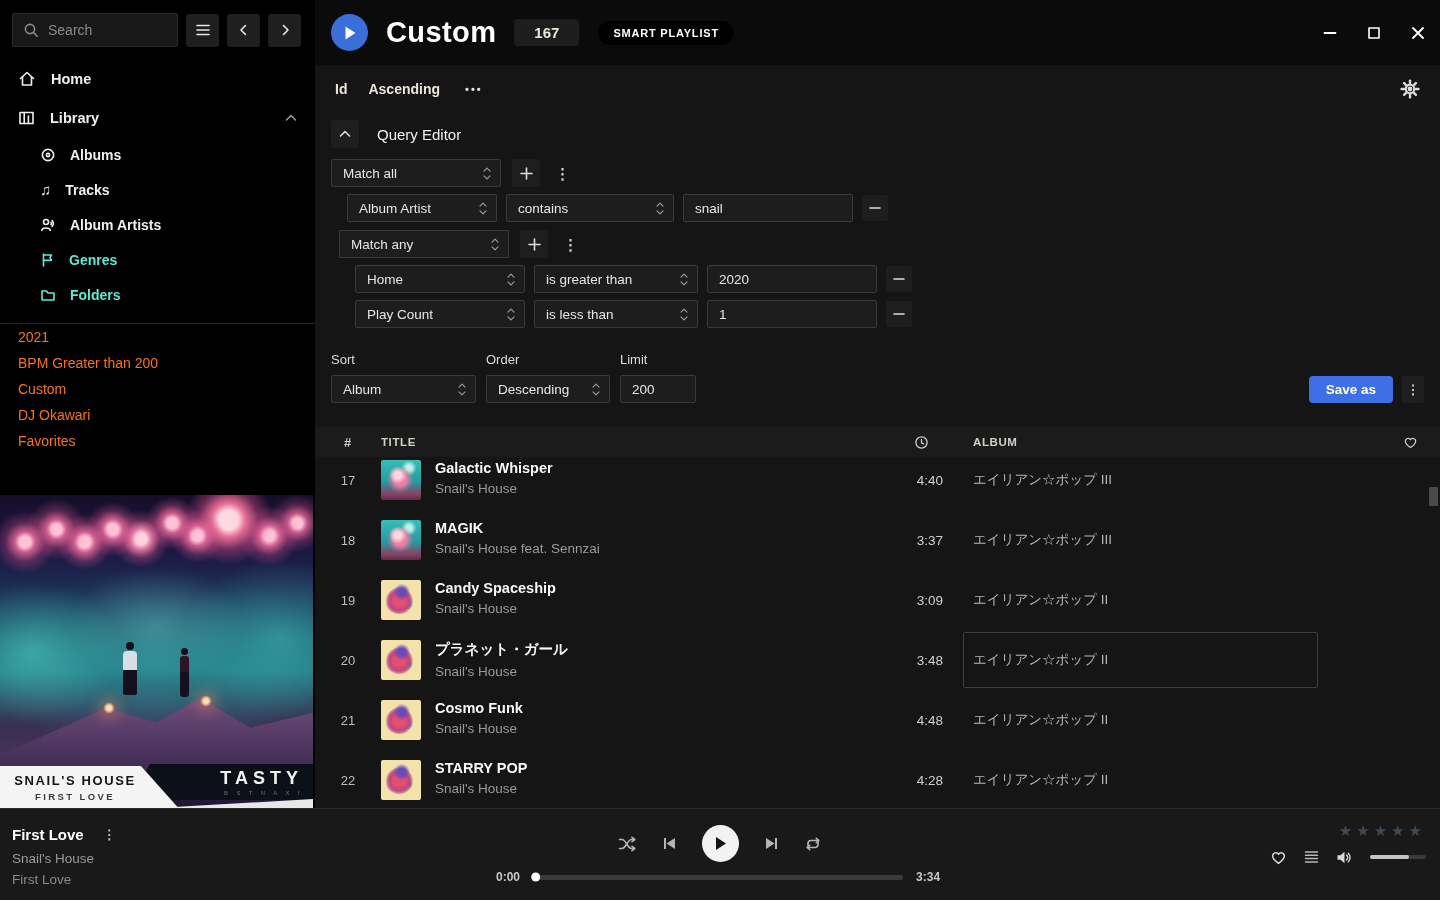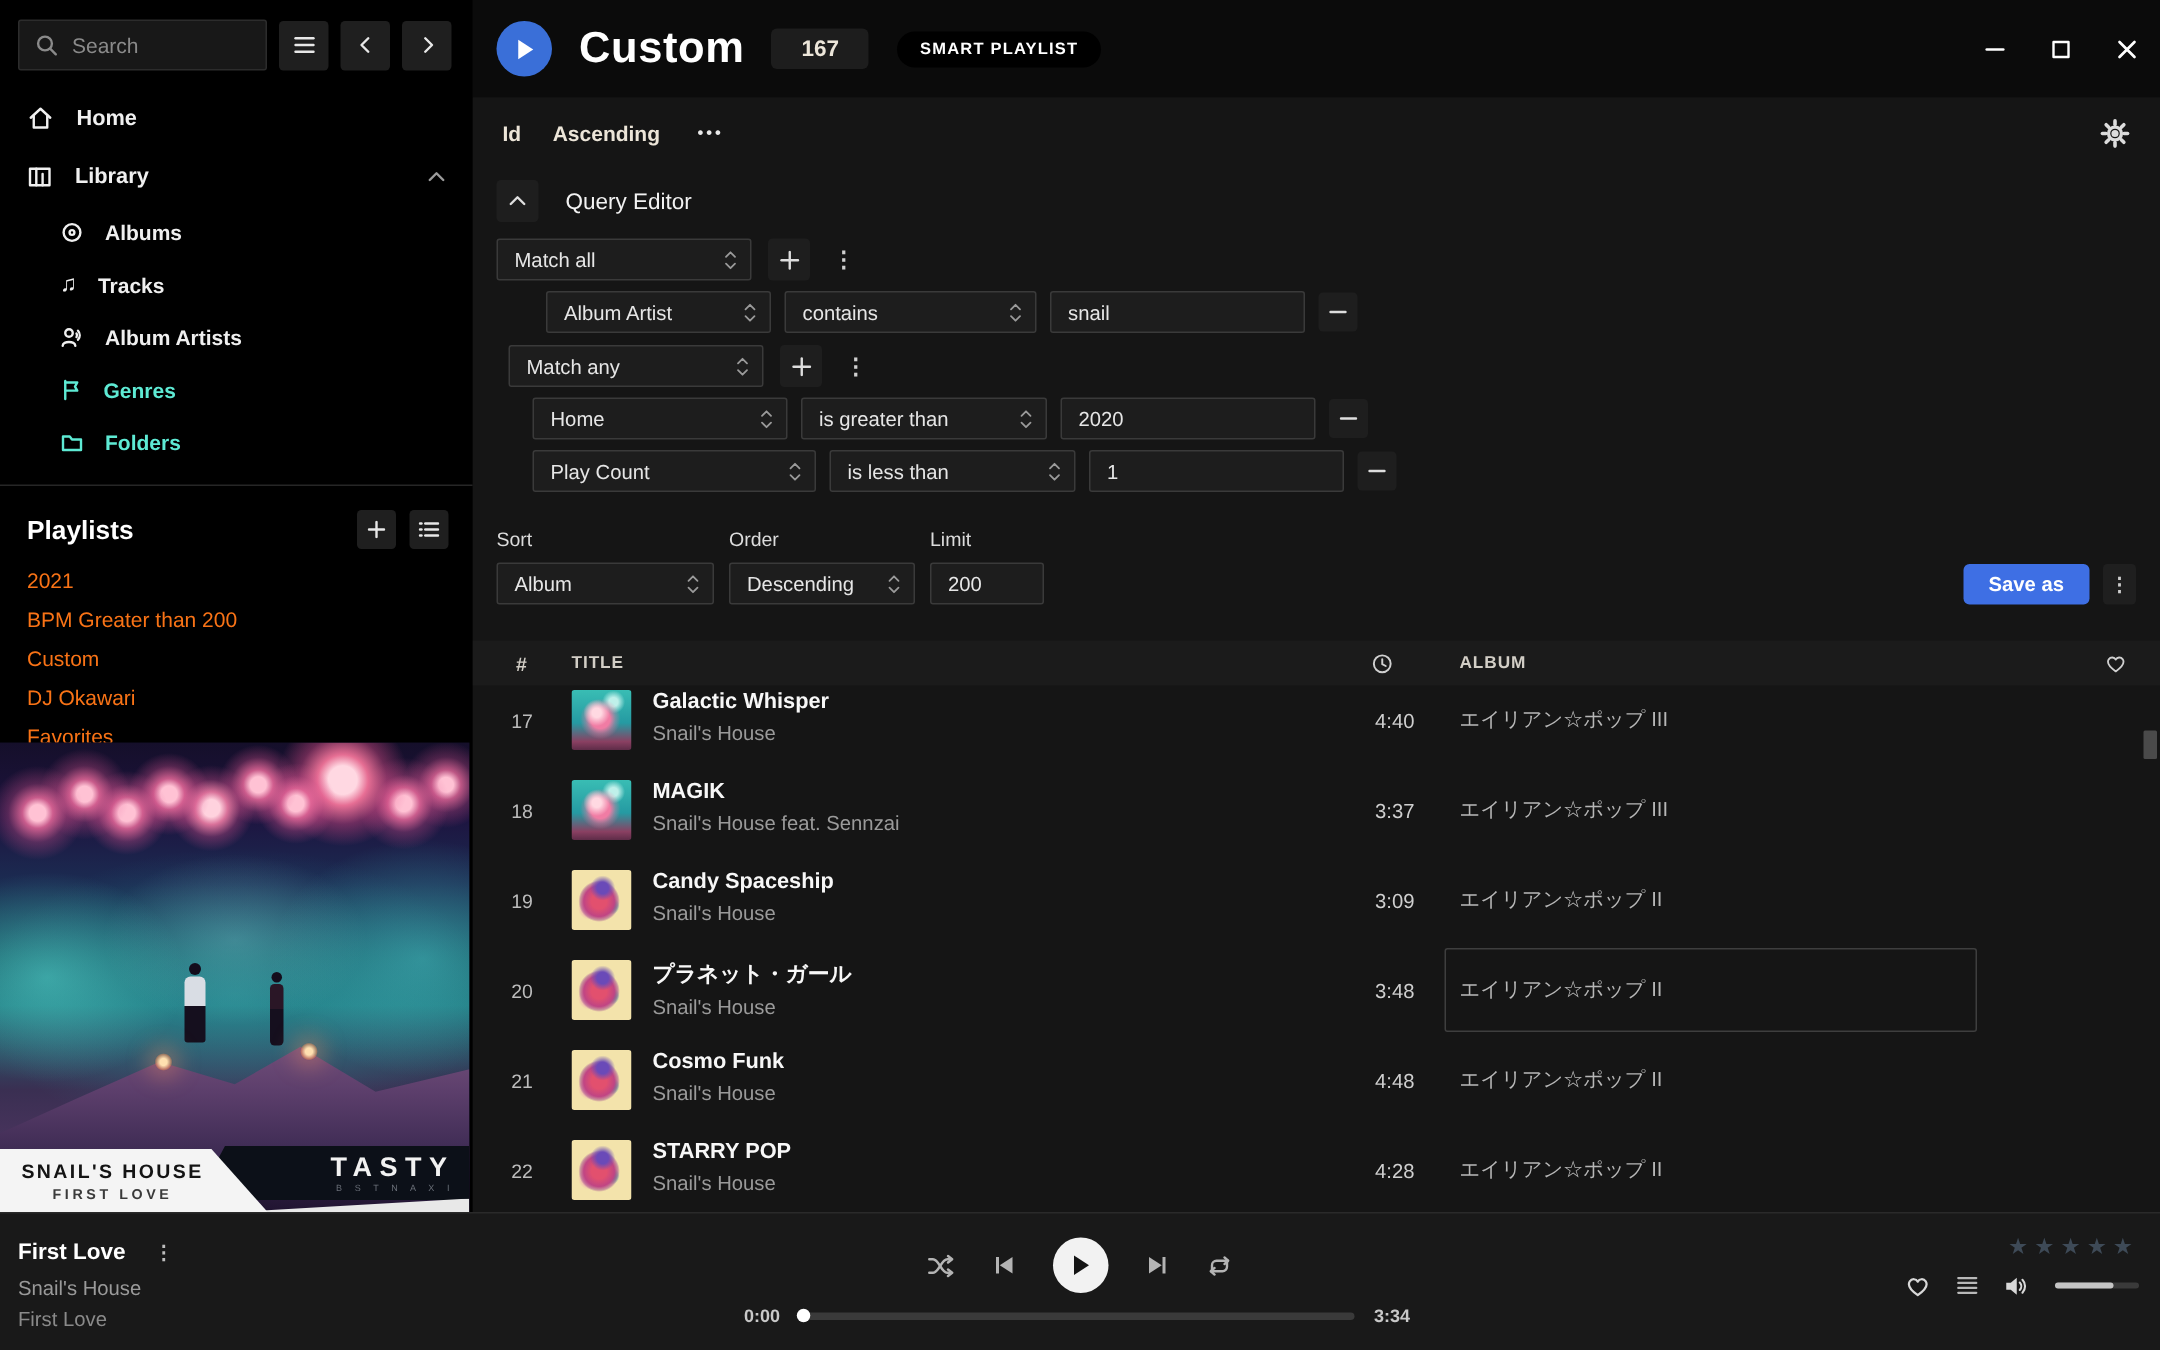--- a/index.html
+++ b/index.html
@@ -107,21 +107,21 @@
   .qbtn.b28 { width:28px; height:28px; }
   .qbtn.b26 { width:26px; height:26px; }
   .sel { height:28px; background:#1d1d1d; border:1px solid #3a3a3a; border-radius:2px; color:#e6e6e6;
     font-size:13.5px; display:flex; align-items:center; justify-content:space-between; padding:0 9px 0 11px;
     cursor:pointer; }
   .sel .spin { color:#9a9a9a; }
   .qinput { height:28px; background:#1d1d1d; border:1px solid #3a3a3a; border-radius:2px; color:#e6e6e6;
     font-size:13.5px; padding:0 11px; font-family:inherit; outline:none; }
   .grp-row { display:flex; align-items:center; gap:11px; margin-top:8px; }
   .rule-row { display:flex; align-items:center; gap:9px; margin-top:7px; }
-  .ind1 { margin-left:33px; } .ind2 { margin-left:24px; } .ind-g { margin-left:8px; }
+  .ind1 { margin-left:16px; } .ind2 { margin-left:24px; } .ind-g { margin-left:8px; }
   .kebab { color:#cfcfcf; font-size:15px; font-weight:700; padding:0 4px; cursor:pointer; line-height:1; }
   .sort-row { display:flex; align-items:flex-end; margin-top:24px; }
   .fld { display:flex; flex-direction:column; gap:8px; margin-right:10px; }
   .fld-label { font-size:13px; color:#dcdcdc; }
   .save-btn { margin-left:auto; height:27px; background:#3e6fe4; color:#fff; border:0; border-radius:4px;
     font-weight:700; font-size:13.5px; padding:0 17px; cursor:pointer; font-family:inherit; }
   .save-kebab { width:22px; height:27px; background:#1f1f1f; border-radius:3px; margin-left:9px; display:flex;
     align-items:center; justify-content:center; }
 
   .thead { position:absolute; top:362px; left:0; right:0; height:30px; background:#1b1b1b; z-index:2;
@@ -288,43 +288,20 @@
           <svg class="ic" width="16" height="14" viewBox="0 0 16 14">
               <path d="M2 3 h4.5 l1.5 2 H14 V12 H2 Z"></path>
             </svg>
         </span>
         <span>Folders</span>
       </div>
     </nav>
 
     <div class="divider"></div>
 
-    <div class="pl-header">
-      <span class="pl-title">Playlists</span>
-      <button class="sqbtn sm">
-        <span>
-          <svg class="ic" width="12" height="12" viewBox="0 0 12 12">
-              <line x1="6" y1="1" x2="6" y2="11"></line>
-              <line x1="1" y1="6" x2="11" y2="6"></line>
-            </svg>
-        </span>
-      </button>
-      <button class="sqbtn sm">
-        <span>
-          <svg class="ic" width="14" height="12" viewBox="0 0 14 12">
-              <line x1="4.5" y1="2" x2="13" y2="2"></line>
-              <line x1="4.5" y1="6" x2="13" y2="6"></line>
-              <line x1="4.5" y1="10" x2="13" y2="10"></line>
-              <line x1="1" y1="2" x2="2" y2="2"></line>
-              <line x1="1" y1="6" x2="2" y2="6"></line>
-              <line x1="1" y1="10" x2="2" y2="10"></line>
-            </svg>
-        </span>
-      </button>
-    </div>
     <div>
       <div class="pl-item">2021</div>
       <div class="pl-item">BPM Greater than 200</div>
       <div class="pl-item">Custom</div>
       <div class="pl-item">DJ Okawari</div>
       <div class="pl-item">Favorites</div>
     </div>
 
     <div class="album-art">
       <div class="aa-layer aa-sky"></div>
@@ -500,21 +477,21 @@
           </div>
           <input class="qinput" style="width: 170px;" readonly="" value="2020">
           <button class="qbtn b26">
             <svg class="ic" width="12" height="12" viewBox="0 0 12 12">
                 <line x1="1" y1="6" x2="11" y2="6"></line>
               </svg>
           </button>
         </div>
 
         <div class="rule-row ind2">
-          <div class="sel" style="width:189px;">
+          <div class="sel" style="width:170px;">
             <span>Play Count</span>
             <span class="spin">
               <svg class="ic" width="8" height="13" viewBox="0 0 8 13" style="stroke-width:1.2">
                   <polyline points="1,4.2 4,1.2 7,4.2"></polyline>
                   <polyline points="1,8.8 4,11.8 7,8.8"></polyline>
                 </svg>
             </span>
           </div>
           <div class="sel" style="width:164px;">
             <span>is less than</span>

